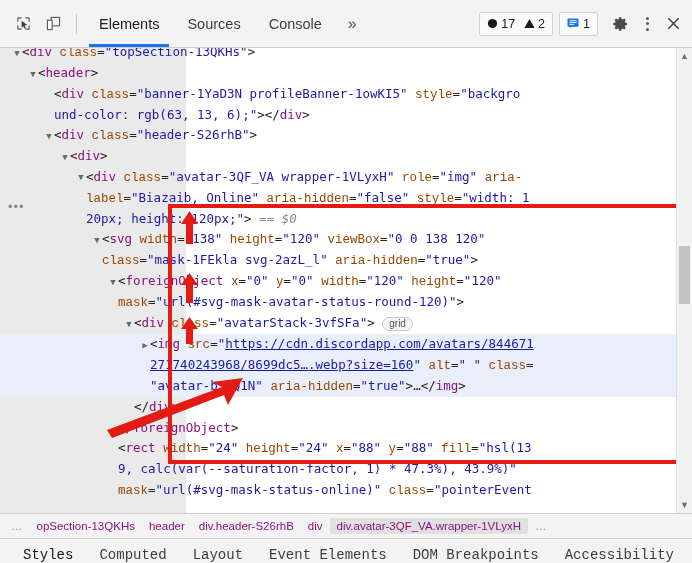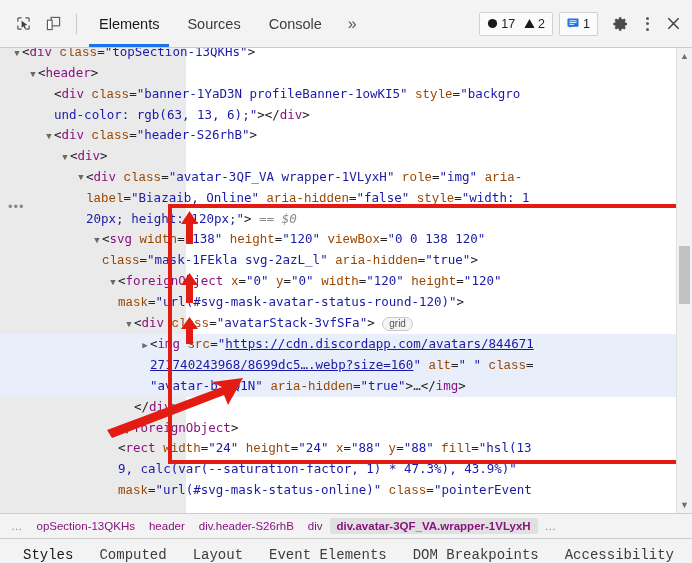--- a/index.html
+++ b/index.html
@@ -262,21 +262,20 @@
   .crumb {
     padding: 0 7px;
     color: #881280;
   }
   .crumb.muted { color: #888; }
   .crumb.sel {
     color: #881280;
     background: #e0e0e0;
     border-radius: 2px;
     padding: 2px 7px;
-    font-weight: bold;
   }
 
   
   .bottom-tabs {
     height: 33px;
     background: #f3f3f3;
     display: flex;
     align-items: center;
     padding-left: 10px;
     box-sizing: border-box;

